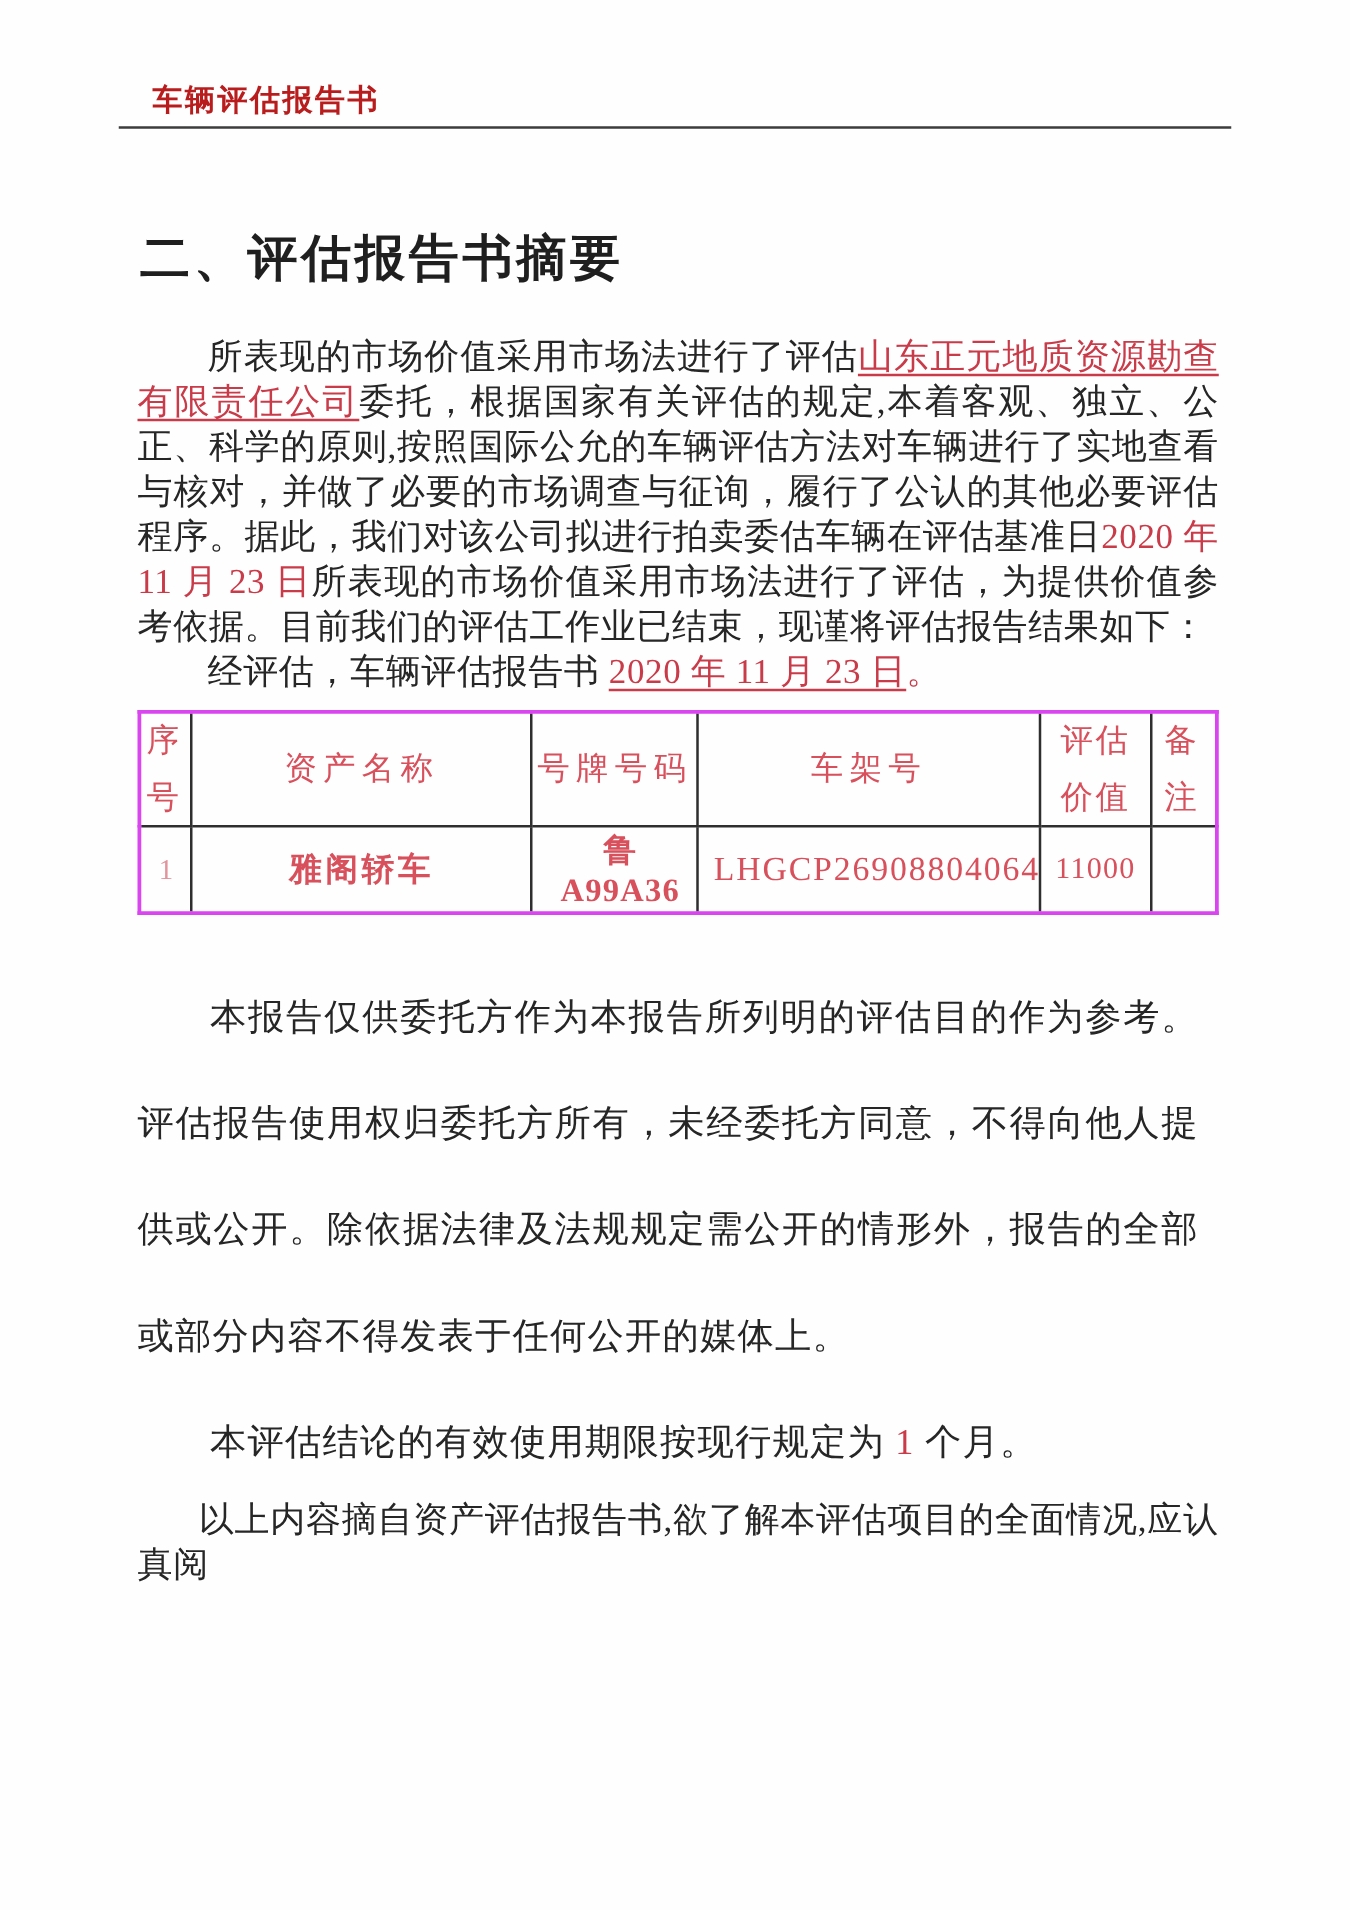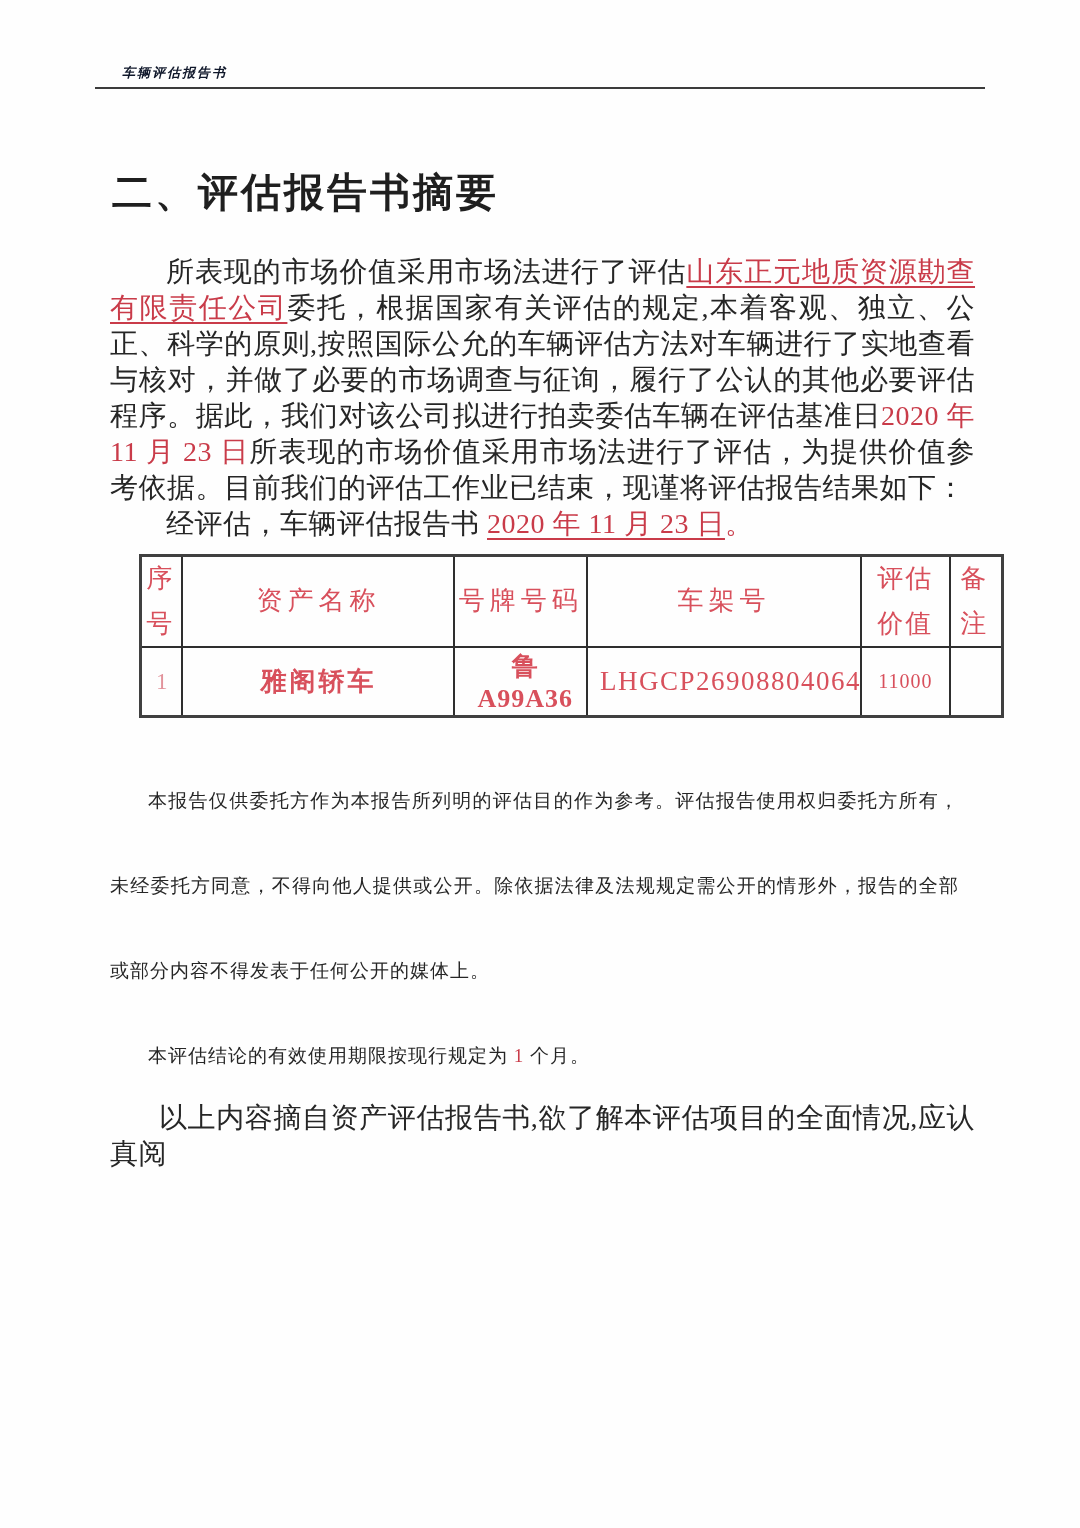--- a/index.html
+++ b/index.html
@@ -10,22 +10,22 @@
     background:#fefefe;
     font-family:"Liberation Serif","DejaVu Serif",serif;
     color:#2b2b2b;
     overflow:hidden;
   }
   .content { padding:0 105px 0 110px; }
 
   
   .doc-header { padding-top:64px; }
   .doc-header-title {
-    font-size:13px; font-weight:bold; letter-spacing:2px;
-    padding-left:12px; color:#0f172a;font-style:italic;
+    font-size:24px; font-weight:bold; letter-spacing:2px;
+    padding-left:12px; color:#b91c1c;
   }
   .doc-header-rule {
     border:none; border-bottom:2.5px solid #3c3c3c;
     margin:5px -10px 0 -15px;
   }
 
   
   .section-title {
     margin:76px 0 0 2px;
     font-size:40px; font-weight:bold; letter-spacing:3px;
@@ -50,48 +50,47 @@
     font-size:27px; font-weight:bold; letter-spacing:3px;
     color:#d8505c;
   }
   .table-caption  { margin-left:100px; }
   .table-unit     { margin-left:118px; }
 
   
   table.result-table {
     margin-top:12px;
     width:100%; border-collapse:collapse; table-layout:fixed;
-    border:3px solid #404040;
-    margin-left:29px;
+    border:3px solid #d946ef;
   }
   .result-table th, .result-table td {
     border:2px solid #2e2e2e;
     text-align:center; vertical-align:middle;
     color:#d8505c;
     overflow:hidden;
   }
   .result-table th {
     height:88px; font-size:26px; font-weight:normal;
     letter-spacing:5px; line-height:1.72;
     word-break:break-all; padding:0 2px;
   }
   .result-table th.th-value { letter-spacing:2px; padding:0 12px; }
   .result-table td { height:48px; font-size:26px; letter-spacing:3px; }
   .result-table tr.total-row td { height:45px; }
   td.cell-seq   { font-size:23px; color:#e2939b; letter-spacing:0; }
   td.cell-asset { font-weight:600; }
   td.cell-plate { text-align:center; padding-left:10px; font-weight:bold; letter-spacing:1px; }
   td.cell-vin   { text-align:left; padding-left:12px; font-size:27px; letter-spacing:1.5px; }
-  td.cell-value { font-size:20px; letter-spacing:1px; }
+  td.cell-value { font-size:24px; letter-spacing:1px; }
   td.cell-total-label { letter-spacing:6px; }
 
   
   .note-p {
     margin:40px 16px 0 0;
-    font-size:19px; line-height:85px; letter-spacing:1px;
+    font-size:29px; line-height:85px; letter-spacing:1px;
     text-align:justify; text-indent:2em;
     color:#262626;
   }
   .note-p.follow { margin-top:0; }
   .note-last {
     margin:2px 0 0 0;
     font-size:28px; line-height:36px; letter-spacing:0.5px;
     text-indent:1.75em; text-align:justify;
     color:#262626;
   }

